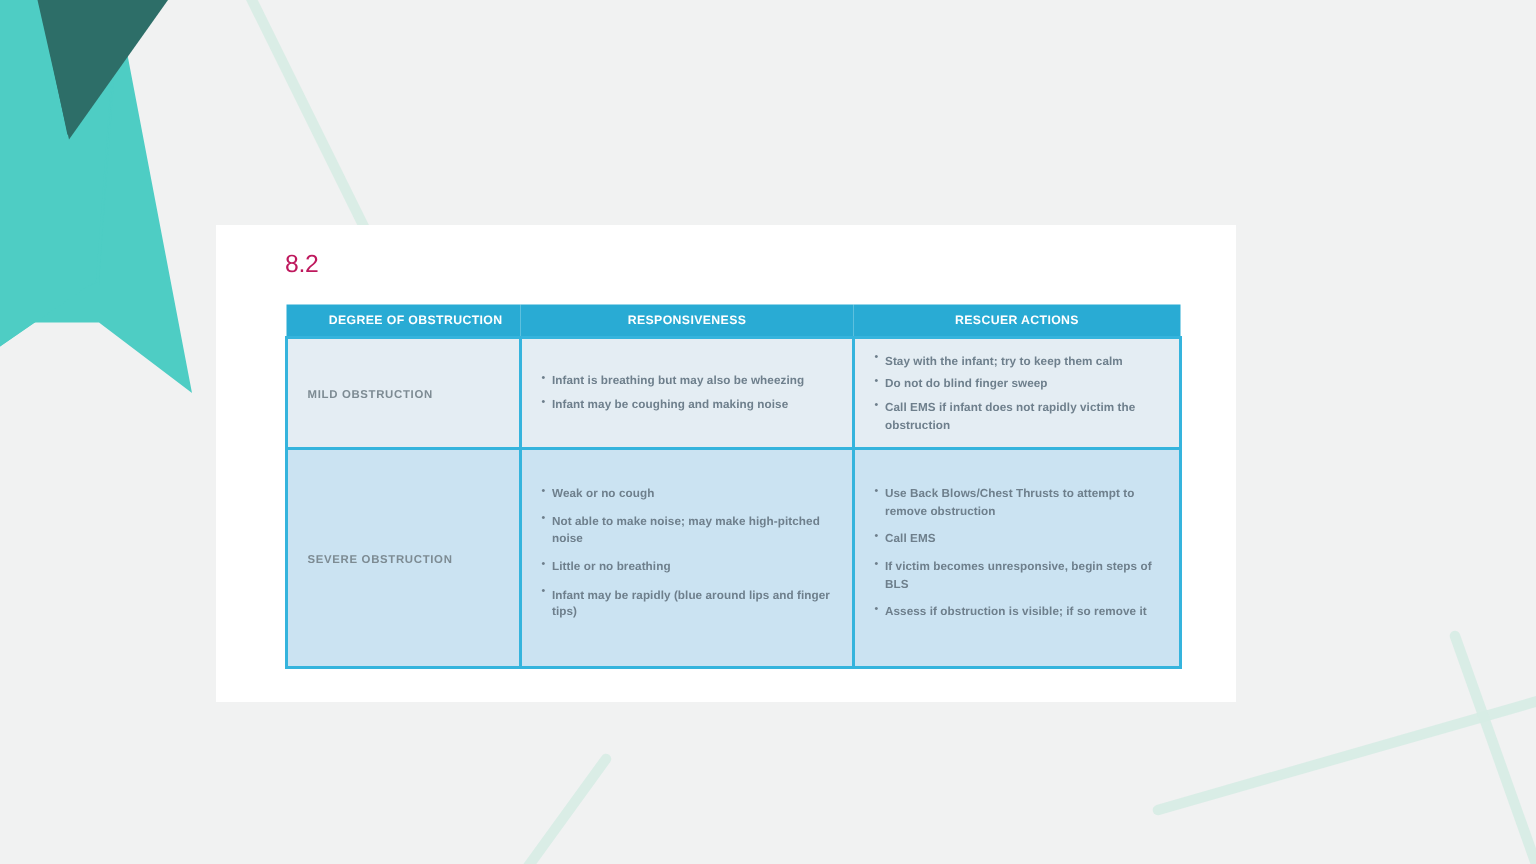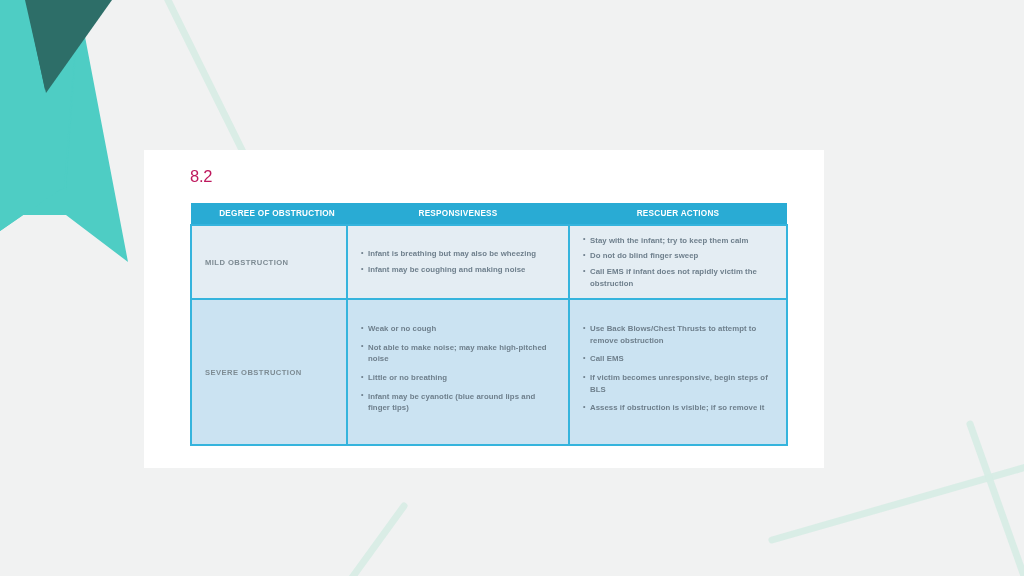--- a/index.html
+++ b/index.html
@@ -199,21 +199,21 @@
             </ul>
           </td>
         </tr>
         <tr class="row-severe">
           <td class="cell-label">SEVERE OBSTRUCTION</td>
           <td>
             <ul class="bullets">
               <li>Weak or no cough</li>
               <li>Not able to make noise; may make high-pitched noise</li>
               <li>Little or no breathing</li>
-              <li>Infant may be cyanotic (blue around lips and finger tips)</li>
+              <li>Infant may be rapidly (blue around lips and finger tips)</li>
             </ul>
           </td>
           <td>
             <ul class="bullets">
               <li>Use Back Blows/Chest Thrusts to attempt to remove obstruction</li>
               <li>Call EMS</li>
               <li>If victim becomes unresponsive, begin steps of BLS</li>
               <li>Assess if obstruction is visible; if so remove it</li>
             </ul>
           </td>

